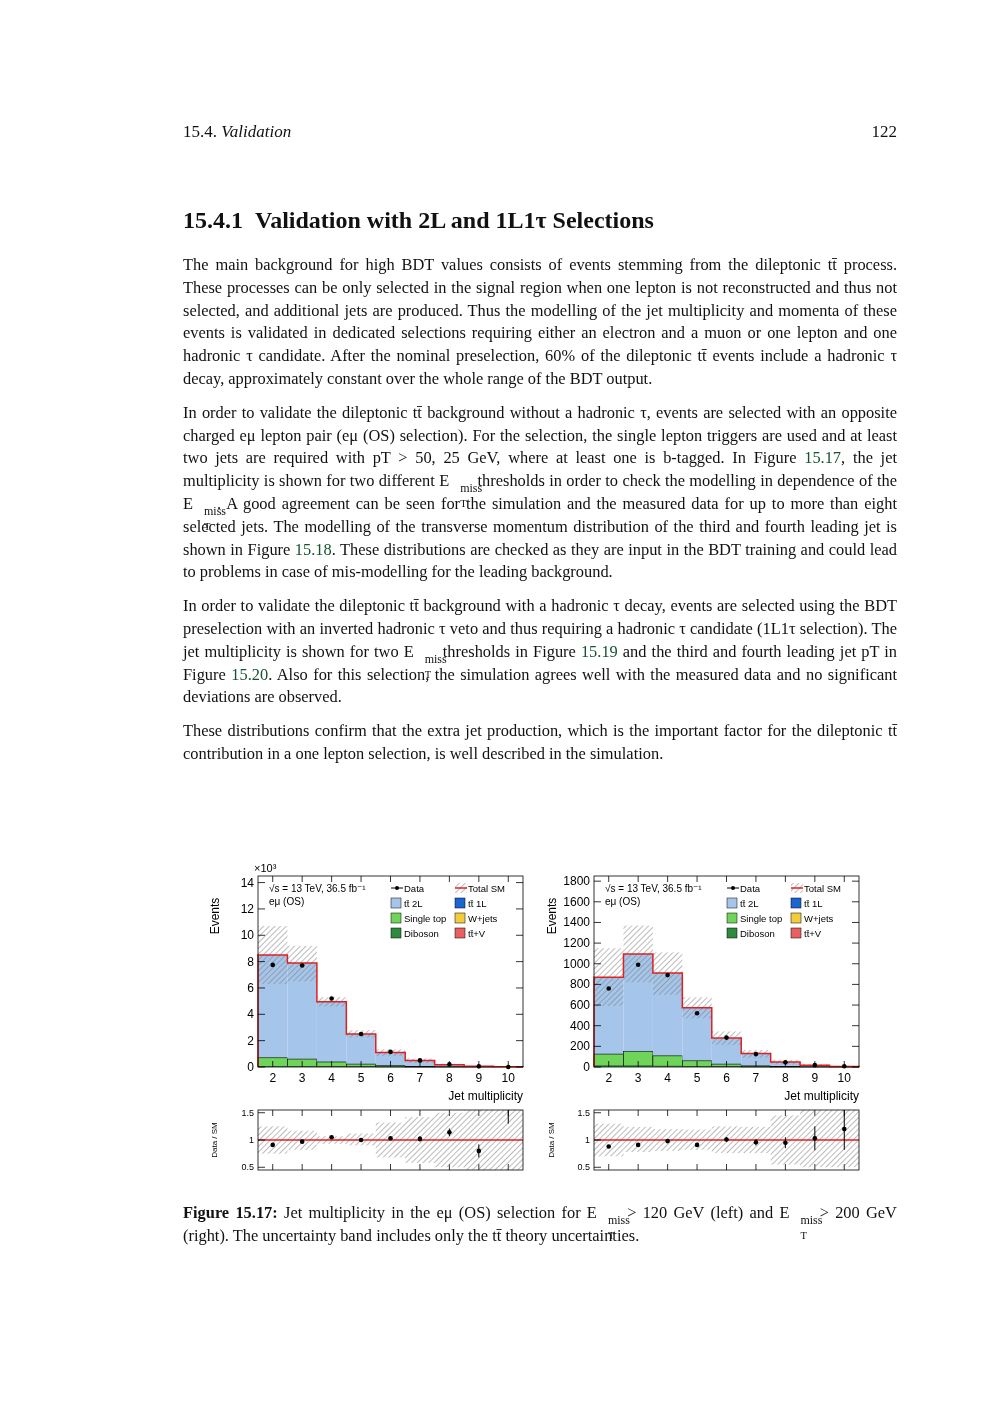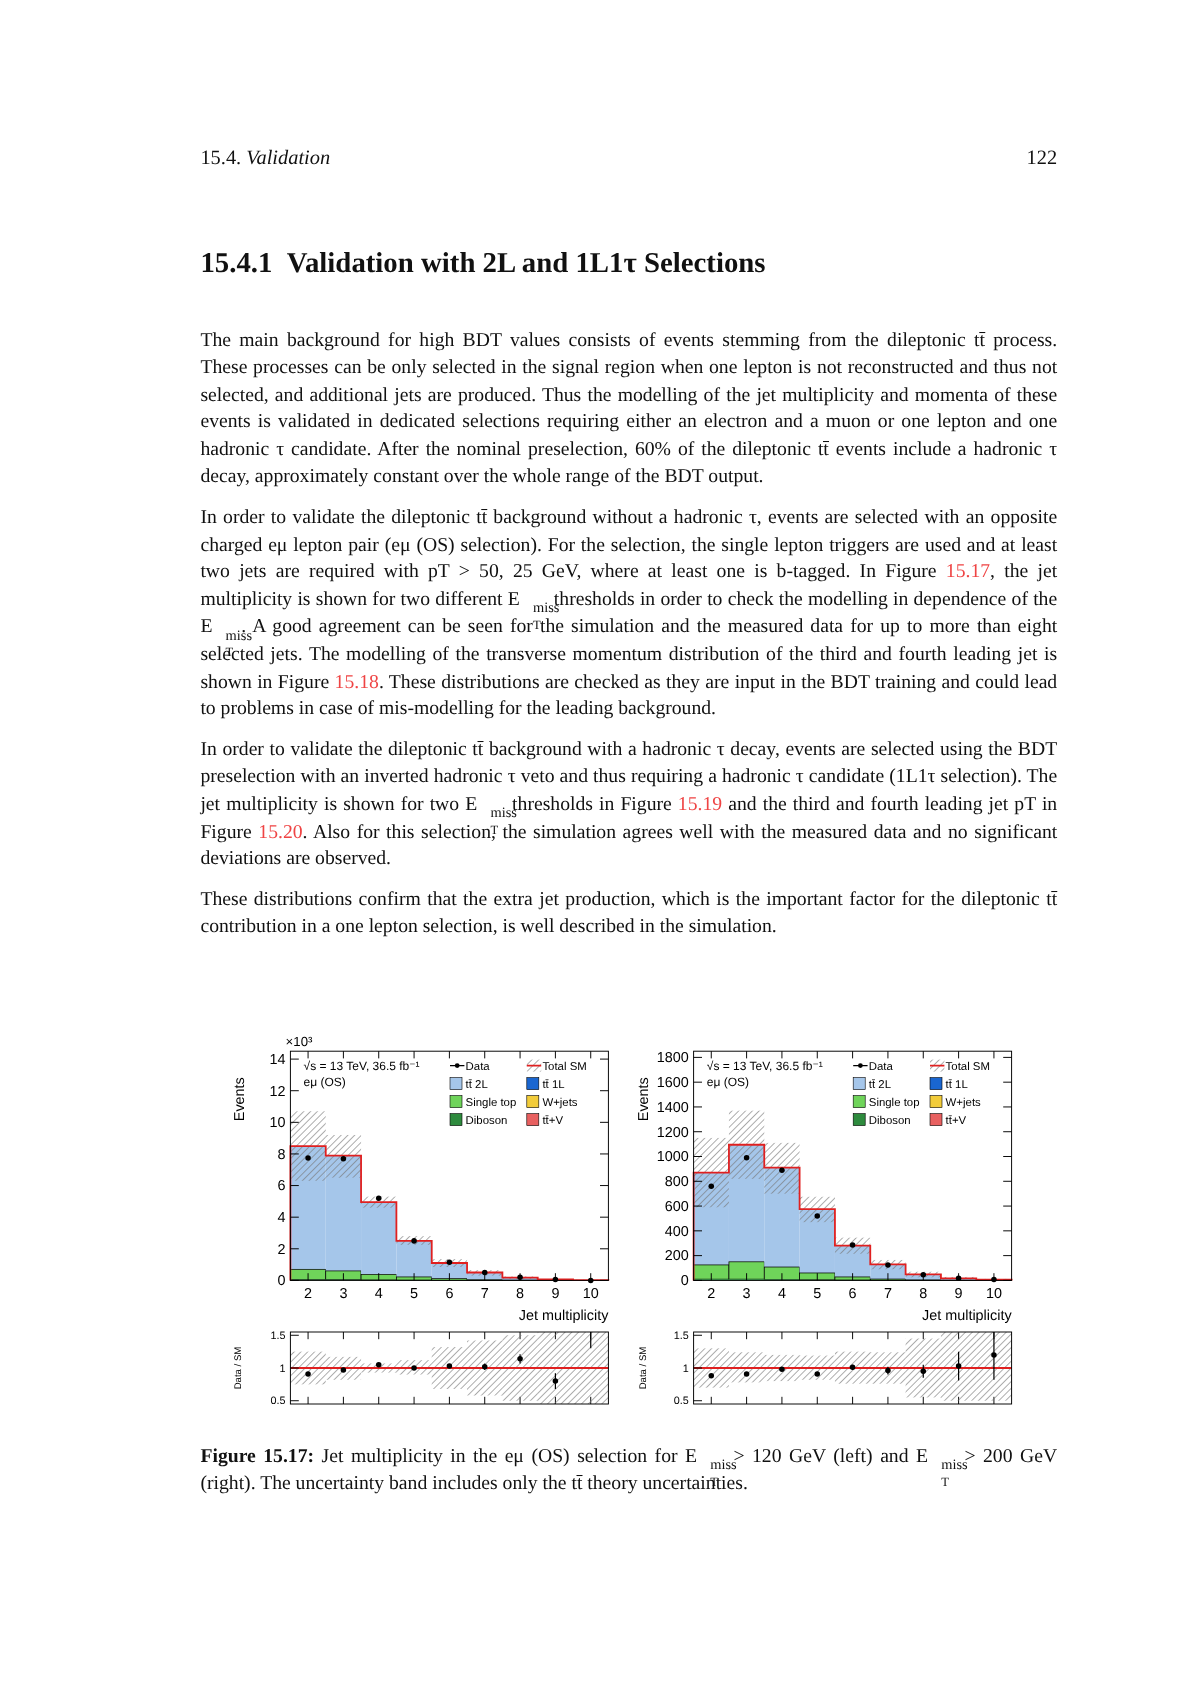--- a/index.html
+++ b/index.html
@@ -1,25 +1,25 @@
 <!DOCTYPE html>
 <html><head>
 <meta charset="utf-8">
 <style>
   html,body{margin:0;padding:0;background:#fff;}
   body{width:1000px;height:1414px;position:relative;font-family:"Liberation Serif","DejaVu Serif",serif;color:#111;}
-  .page{position:absolute;left:0;top:0;width:912px;height:1414px;}
+  .page{position:absolute;left:16px;top:0;width:912px;height:1414px;}
   .running-head{position:absolute;left:167px;top:122px;width:714px;font-size:17px;}
   .running-head .sec{font-style:normal;}
   .running-head .sec i{font-style:italic;}
   .running-head .pg{position:absolute;right:0;top:0;}
   .heading{position:absolute;left:167px;top:207px;font-size:24px;font-weight:bold;}
-  .body-text{position:absolute;left:167px;width:714px;font-size:16.4px;line-height:22.8px;text-align:justify;margin-top:18px;}
+  .body-text{position:absolute;left:167px;width:714px;font-size:16.4px;line-height:22.8px;text-align:justify;}
   .body-text p{margin:0 0 11px 0;}
-  .link{color:#ef4444;}
+  .link{color:#14532d;}
   .et{display:inline-block;position:relative;font-style:italic;padding-right:24px;}
   .et .s1{position:absolute;left:11px;top:-9px;font-size:12px;font-style:normal;}
   .et .s2{position:absolute;left:11px;top:7px;font-size:10.5px;font-style:normal;}
   .fig{position:absolute;left:185px;top:858px;width:680px;height:330px;}
   .fig svg text{font-family:"Liberation Sans","DejaVu Sans",sans-serif;}
   .caption{position:absolute;left:167px;top:1202px;width:714px;font-size:16.4px;line-height:22.5px;text-align:justify;}
 </style>
 </head>
 <body>
 

